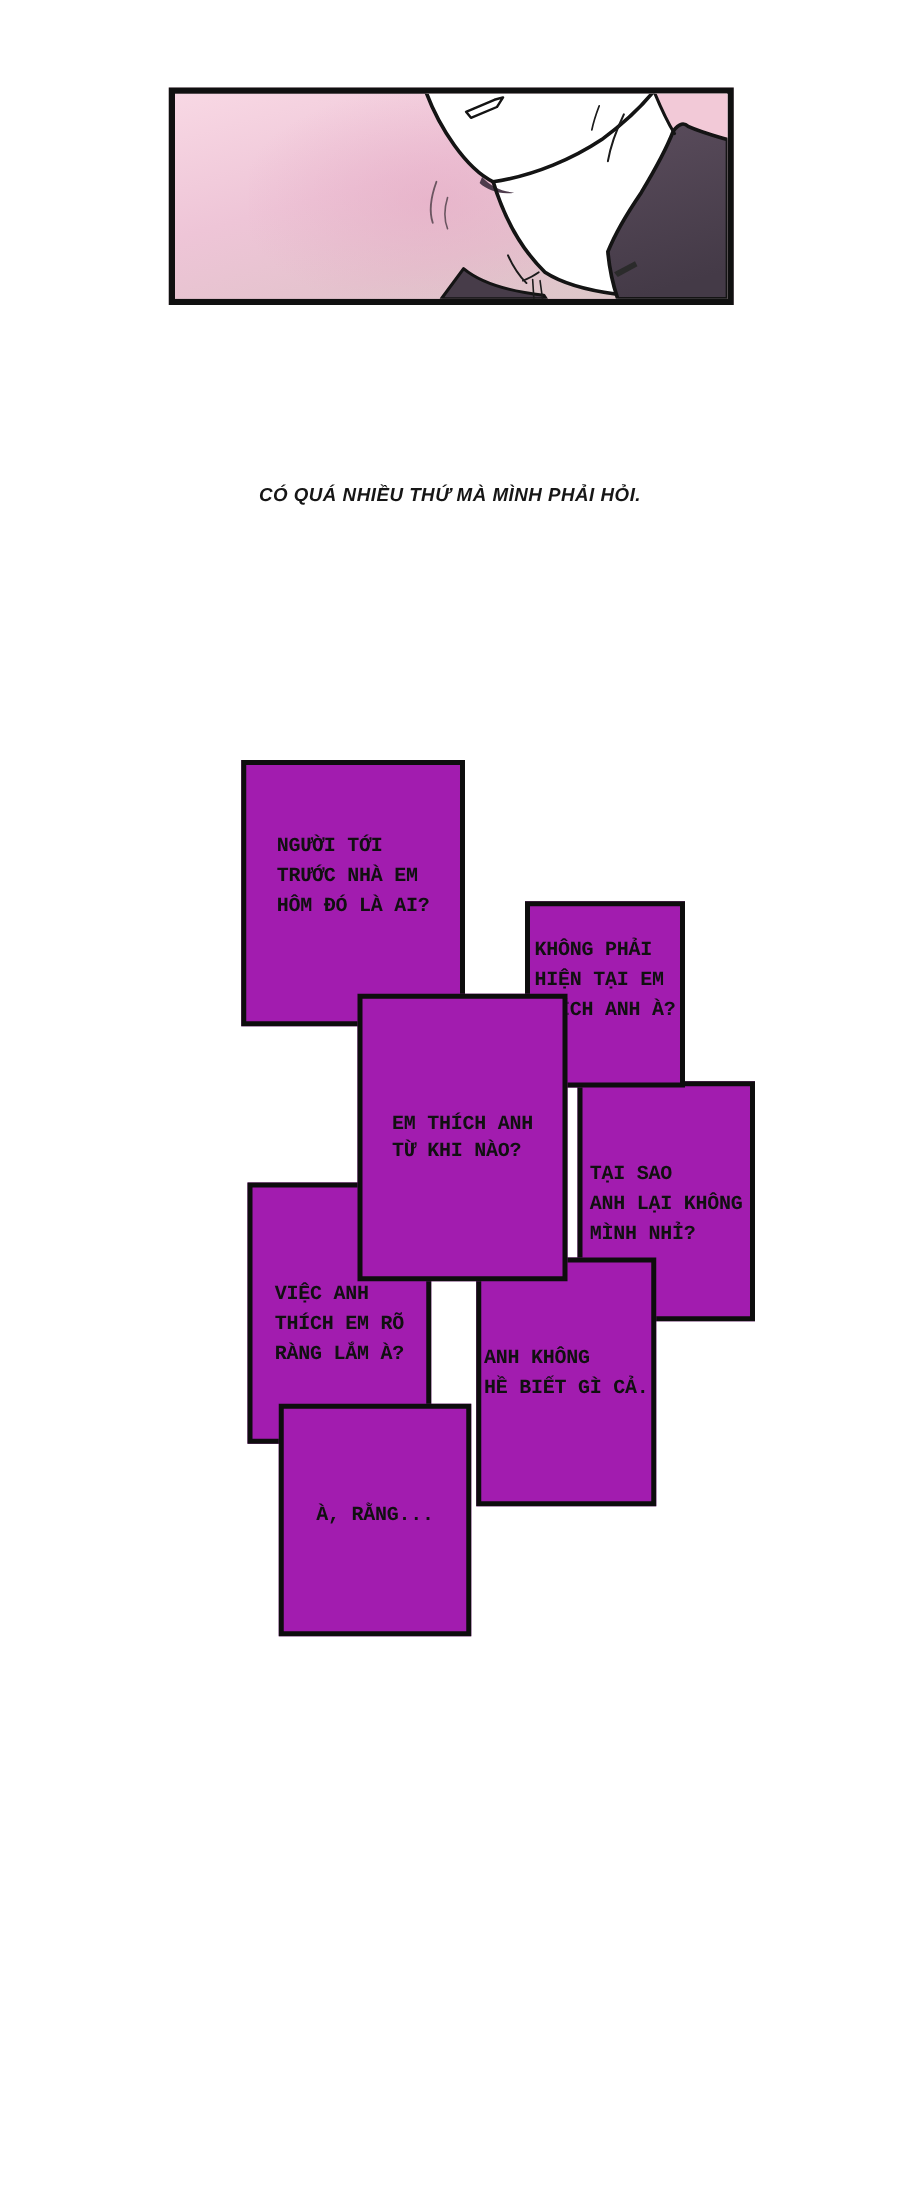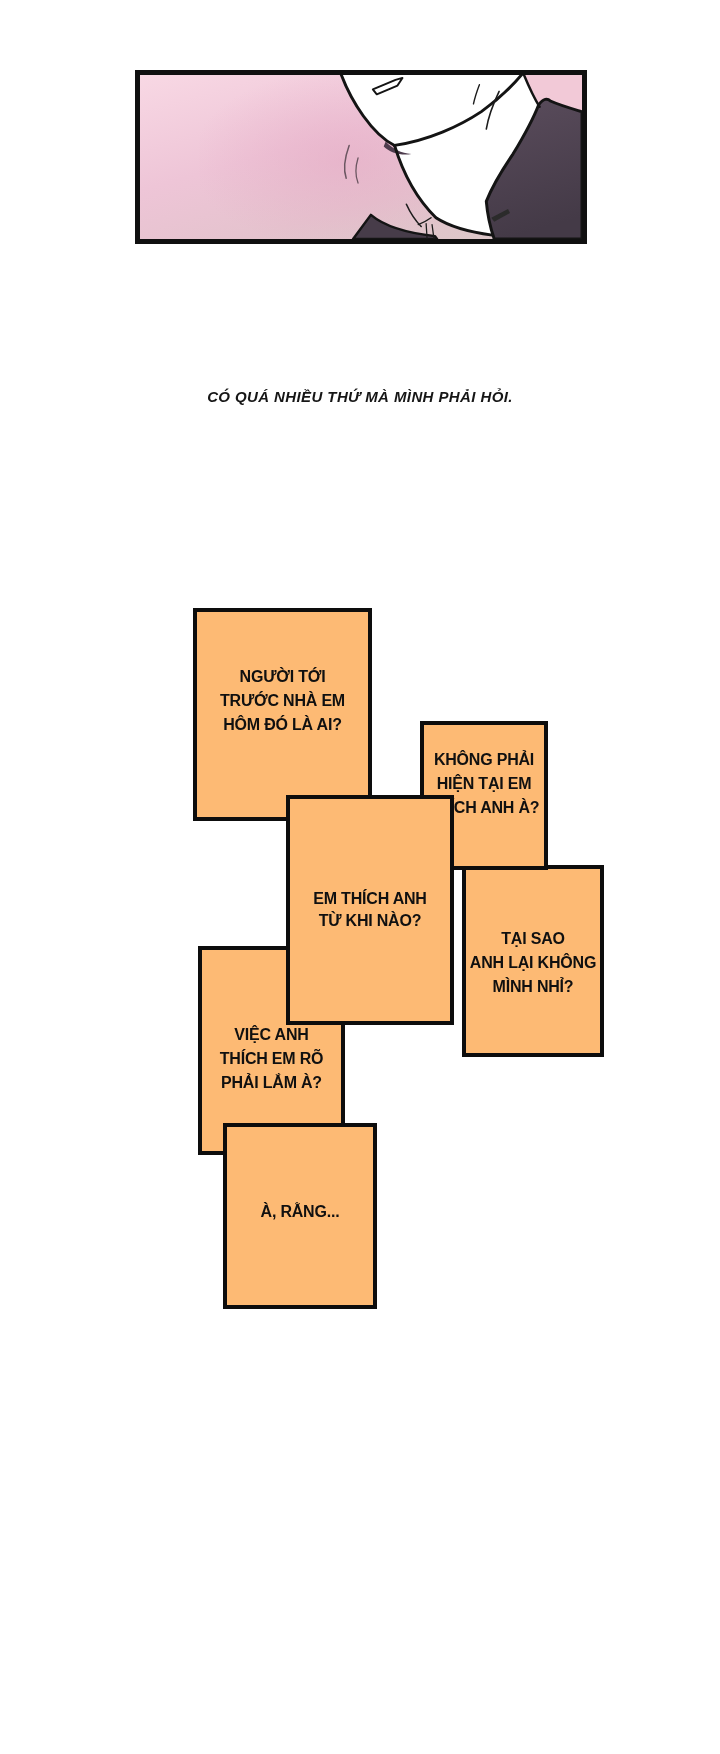--- a/index.html
+++ b/index.html
@@ -14,23 +14,23 @@
   }
   .panel svg { display:block; width:100%; height:100%; }
   
   .narration {
     position:absolute; left:0; top:387px; width:720px; text-align:center;
     font-style:italic; font-weight:bold; font-size:15px; line-height:20px;
     letter-spacing:0.4px; color:#161616;
   }
   
   .qbox {
-    position:absolute; background:#fdba74; border:4px solid #0d0d0d;
+    position:absolute; background:#a21caf; border:4px solid #0d0d0d;
     box-sizing:border-box; display:flex; align-items:center; justify-content:center;
-    text-align:center; color:#101010;
+    text-align:left; color:#101010;font-family:Liberation Mono, monospace;
   }
   .qbox span {
     position:relative; display:block; white-space:pre-line;
     font-weight:bold; font-size:16px; line-height:24px; letter-spacing:-0.2px;
   }
   .b1 { left:193px; top:608px;  width:179px; height:213px; z-index:2; }
   .b1 span { top:-14px; }
   .b2 { left:420px; top:721px;  width:128px; height:149px; z-index:2; }
   .b2 span { top:-12px; }
   .b3 { left:118px; top:788px;  width:154px; height:194px; z-index:1; }
@@ -125,19 +125,23 @@
 TỪ KHI NÀO?</span>
   </div>
   <div class="qbox b5">
     <span>TẠI SAO
 ANH LẠI KHÔNG
 MÌNH NHỈ?</span>
   </div>
   <div class="qbox b6">
     <span>VIỆC ANH
 THÍCH EM RÕ
-PHẢI LẮM À?</span>
+RÀNG LẮM À?</span>
+  </div>
+  <div class="qbox b7">
+    <span>ANH KHÔNG
+HỀ BIẾT GÌ CẢ.</span>
   </div>
   <div class="qbox b8">
     <span>À, RẰNG...</span>
   </div>
 
 </div>
 
 </body></html>

